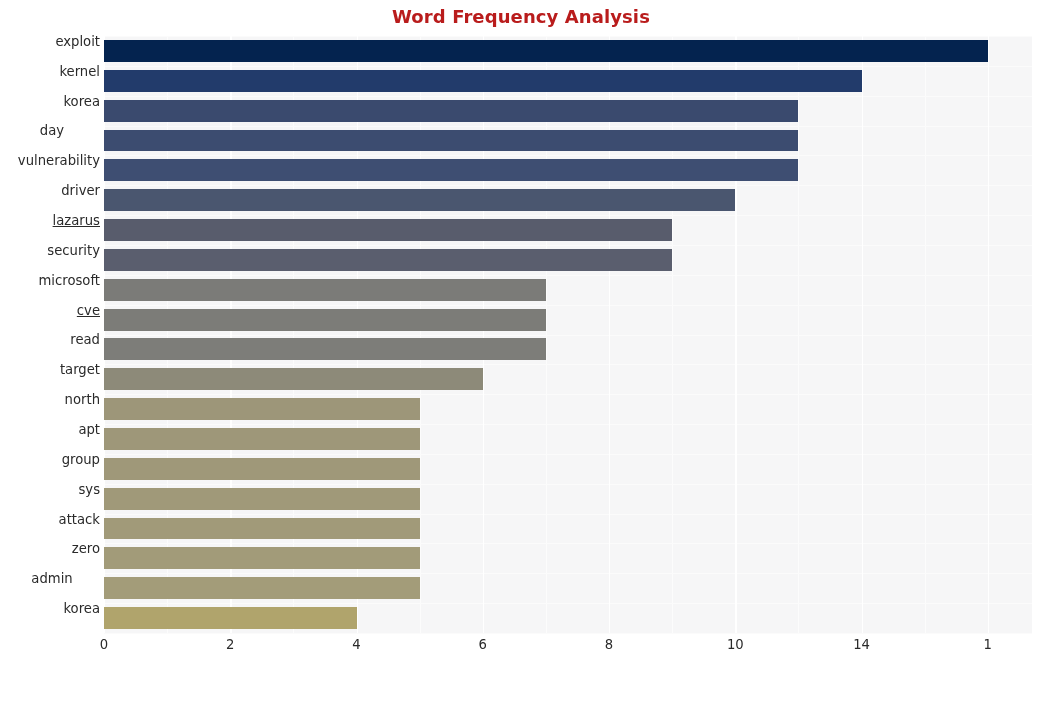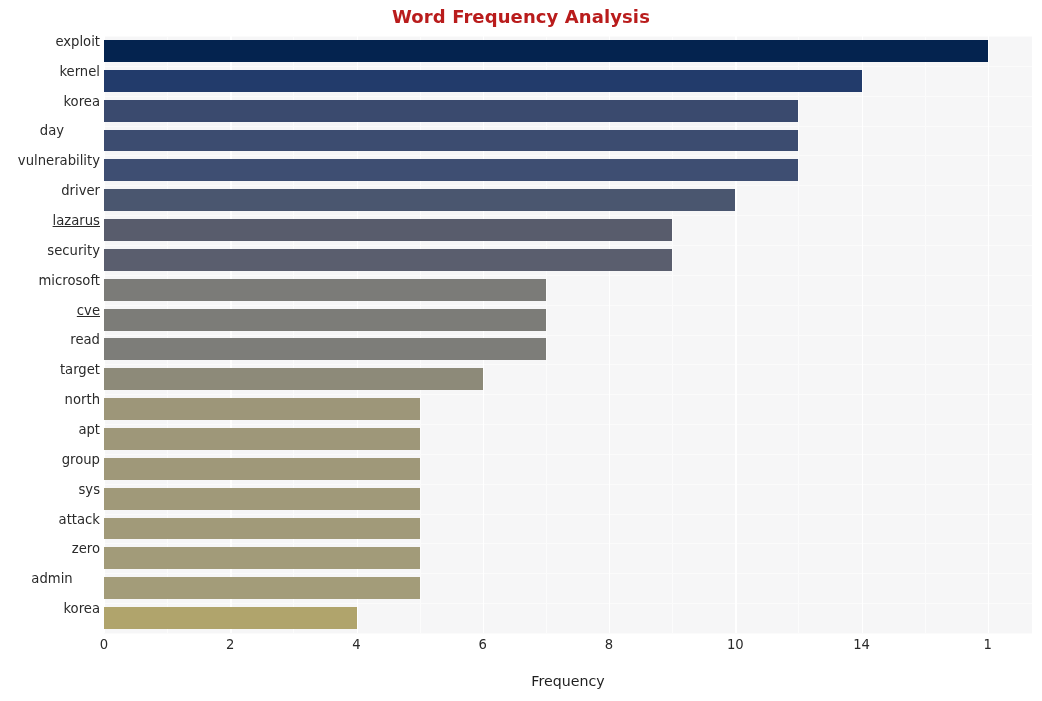--- a/index.html
+++ b/index.html
@@ -202,15 +202,14 @@
       <div class="xtick" style="left: 0px;">0</div>
       <div class="xtick" style="left: 126.259px;">2</div>
       <div class="xtick" style="left: 252.517px;">4</div>
       <div class="xtick" style="left: 378.776px;">6</div>
       <div class="xtick" style="left: 505.034px;">8</div>
       <div class="xtick" style="left: 631.293px;">10</div>
       <div class="xtick" style="left: 757.551px;">14</div>
       <div class="xtick" style="left: 883.81px;">1</div>
     </div>
 
-  <div id="xlabel">Frequency</div>
 
 </div>
 
 </body></html>

